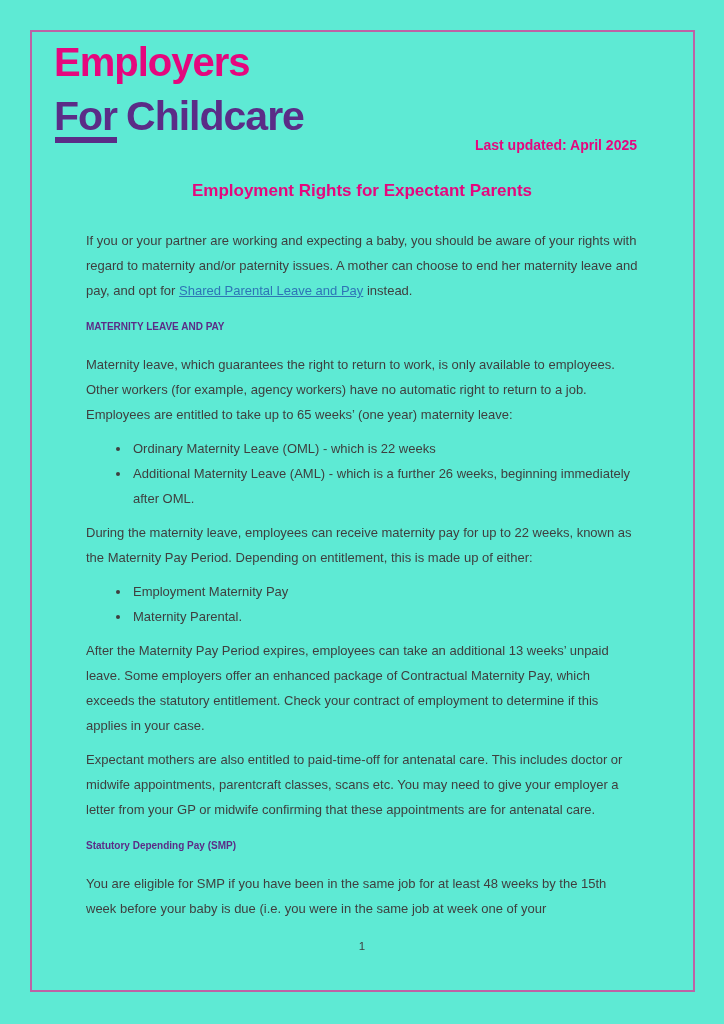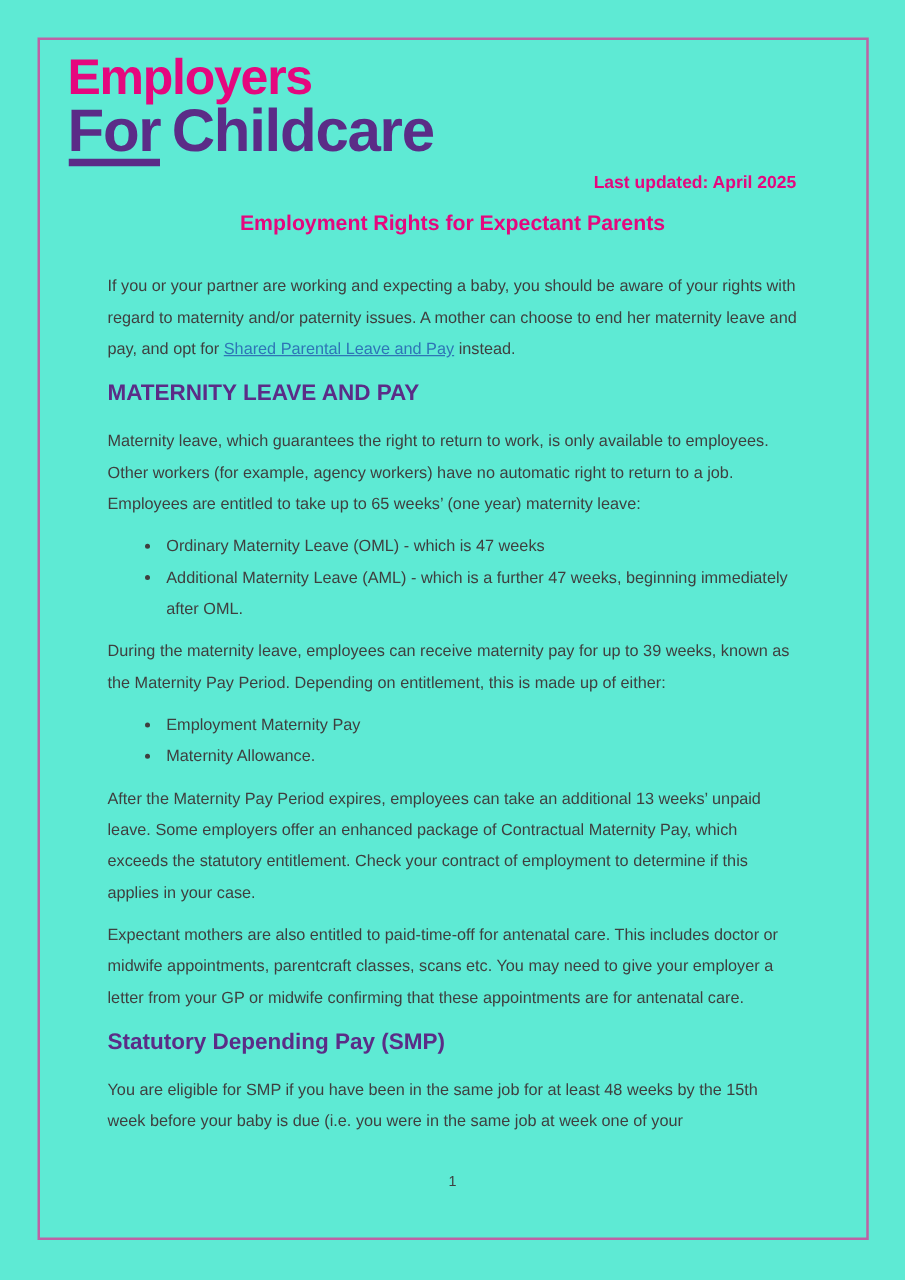--- a/index.html
+++ b/index.html
@@ -33,23 +33,23 @@
     font-weight: bold;
     letter-spacing: -1px;
     line-height: 40px;
     white-space: nowrap;
   }
   .logo-line1 {
     font-size: 40px;
     color: #e5077e;
   }
   .logo-line2 {
-    font-size: 48px;
+    font-size: 41px;
     color: #5b2c87;
-    margin-top: 4px;
+    margin-top: 14px;
   }
   .logo-for {
     position: relative;
     display: inline-block;
   }
   .logo-for::after {
     content: "";
     position: absolute;
     left: 1px;
     right: 0;
@@ -77,24 +77,24 @@
     font-size: 13px;
     line-height: 25px;
     color: #3f3f3f;
   }
   .doc h1 {
     font-size: 17px;
     line-height: 26px;
     font-weight: bold;
     color: #e5077e;
     text-align: center;
-    margin: 0 0 24px 0;
+    margin: 12px 0 24px 0;
   }
   .doc h2 {
-    font-size: 18px;
+    font-size: 10px;
     line-height: 25px;
     font-weight: bold;
     color: #5b2c87;
     margin: 11px 0 13px 0;
   }
   .doc p { margin: 0 0 9px 0; }
   .doc ul {
     margin: 0 0 9px 0;
     padding-left: 45px;
     list-style-type: disc;
@@ -132,29 +132,29 @@
   <main class="doc">
     <h1>Employment Rights for Expectant Parents</h1>
 
     <p><span>If you or your partner are working and expecting a baby, you should be aware of your rights with regard to maternity and/or paternity issues. A mother can choose to end her maternity leave and pay, and opt for </span><a href="#">Shared Parental Leave and Pay</a><span> instead.</span></p>
 
     <h2>MATERNITY LEAVE AND PAY</h2>
 
     <p>Maternity leave, which guarantees the right to return to work, is only available to employees. Other workers (for example, agency workers) have no automatic right to return to a job. Employees are entitled to take up to 65 weeks’ (one year) maternity leave:</p>
 
     <ul>
-      <li>Ordinary Maternity Leave (OML) - which is 47 weeks</li>
-      <li>Additional Maternity Leave (AML) - which is a further 47 weeks, beginning immediately after OML.</li>
+      <li>Ordinary Maternity Leave (OML) - which is 22 weeks</li>
+      <li>Additional Maternity Leave (AML) - which is a further 26 weeks, beginning immediately after OML.</li>
     </ul>
 
-    <p>During the maternity leave, employees can receive maternity pay for up to 39 weeks, known as the Maternity Pay Period. Depending on entitlement, this is made up of either:</p>
+    <p>During the maternity leave, employees can receive maternity pay for up to 22 weeks, known as the Maternity Pay Period. Depending on entitlement, this is made up of either:</p>
 
     <ul>
       <li>Employment Maternity Pay</li>
-      <li>Maternity Allowance.</li>
+      <li>Maternity Parental.</li>
     </ul>
 
     <p>After the Maternity Pay Period expires, employees can take an additional 13 weeks’ unpaid leave. Some employers offer an enhanced package of Contractual Maternity Pay, which exceeds the statutory entitlement. Check your contract of employment to determine if this applies in your case.</p>
 
     <p>Expectant mothers are also entitled to paid-time-off for antenatal care. This includes doctor or midwife appointments, parentcraft classes, scans etc. You may need to give your employer a letter from your GP or midwife confirming that these appointments are for antenatal care.</p>
 
     <h2>Statutory Depending Pay (SMP)</h2>
 
     <p>You are eligible for SMP if you have been in the same job for at least 48 weeks by the 15th week before your baby is due (i.e. you were in the same job at week one of your</p>
   </main>

